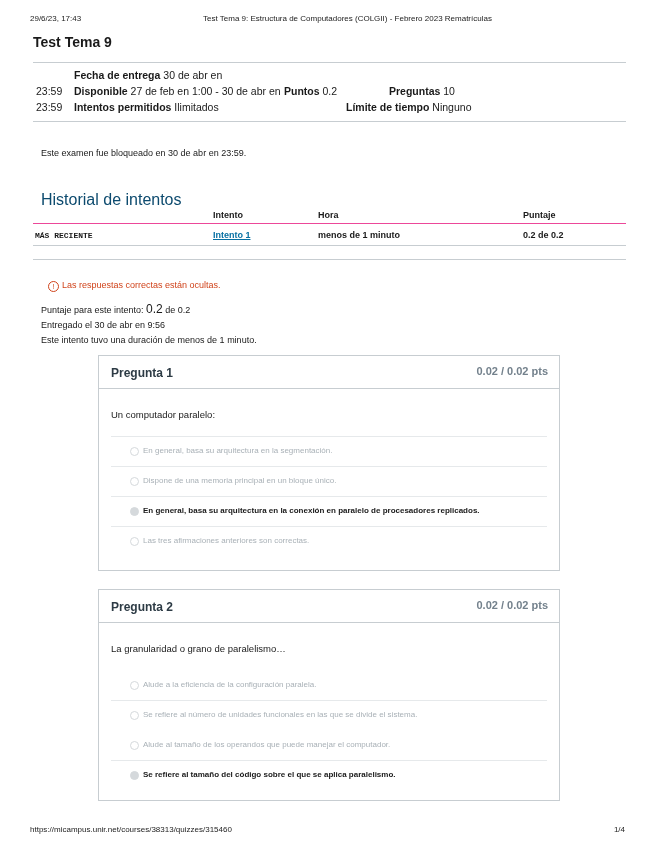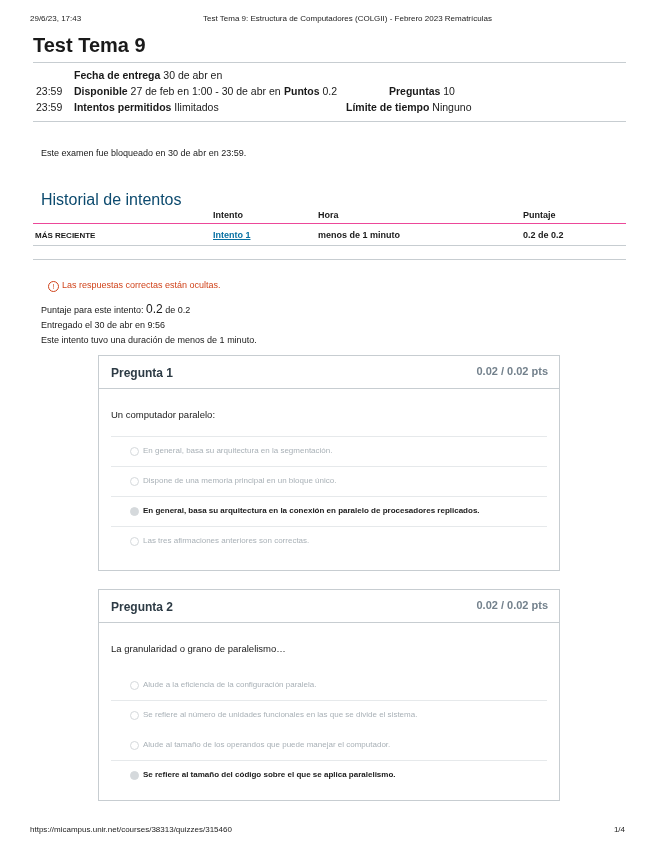--- a/index.html
+++ b/index.html
@@ -8,32 +8,32 @@
     font-family: "Liberation Sans", sans-serif; color: #1a1a1a;
   }
   .print-header {
     position: absolute; top: 14px; left: 30px; right: 30px;
     font-size: 8px; color: #222;
   }
   .print-header .date { position: absolute; left: 0; top: 0; }
   .print-header .doc-title { position: absolute; left: 0; right: 0; text-align: center; top: 0; padding-left: 40px; }
   .page-title {
     position: absolute; left: 33px; top: 34px; margin: 0;
-    font-size: 20px; font-weight: bold; color: #1a1a1a;
+    font-size: 14px; font-weight: bold; color: #1a1a1a;
   }
   .hr { position: absolute; left: 33px; right: 29px; height: 1px; background: #c7cdd1; }
   .meta { position: absolute; left: 36px; font-size: 10.5px; line-height: 16px; }
   .meta b { font-weight: bold; padding-left: 38px; }
   .meta .item { display: inline-block; }
   .lock-msg { position: absolute; left: 41px; top: 148px; font-size: 9px; }
   .history-title { position: absolute; left: 33px; top: 183px; font-size: 16px; margin: 8px; font-weight: normal; color: #0c4a6e; }
   .history-table { position: absolute; left: 33px; top: 207px; width: 593px; border-collapse: collapse; font-size: 9px; }
   .history-table th { text-align: left; font-weight: bold; padding: 3px 0 3px 0; border-bottom: 1px solid #ec4899; }
   .history-table td { padding: 6px 0 5px 0; border-bottom: 1px solid #c7cdd1; font-weight: bold; }
-  .history-table td.label { font-weight: bold; font-size: 8px; padding-left: 2px; }
+  .history-table td.label { font-weight: bold; font-size: 8px; padding-left: 2px; font-family: Liberation Mono, monospace; }
   .history-table a { color: #0770a3; text-decoration: underline; }
   .warn { position: absolute; left: 48px; top: 280px; font-size: 9px; color: #d0431b; }
   .warn .icon { display: inline-block; width: 9px; height: 9px; border: 1px solid #d0431b; border-radius: 50%; font-size: 7px; text-align: center; line-height: 9px; margin-right: 3px; vertical-align: -1px; }
   .summary { position: absolute; left: 41px; top: 302px; font-size: 9px; line-height: 15px; }
   .summary .big { font-size: 12px; }
   .question {
     position: absolute; left: 98px; width: 460px; border: 1px solid #c7cdd1; background: #fff;
   }
   .question .q-head {
     height: 32px; border-bottom: 1px solid #c7cdd1; position: relative;

